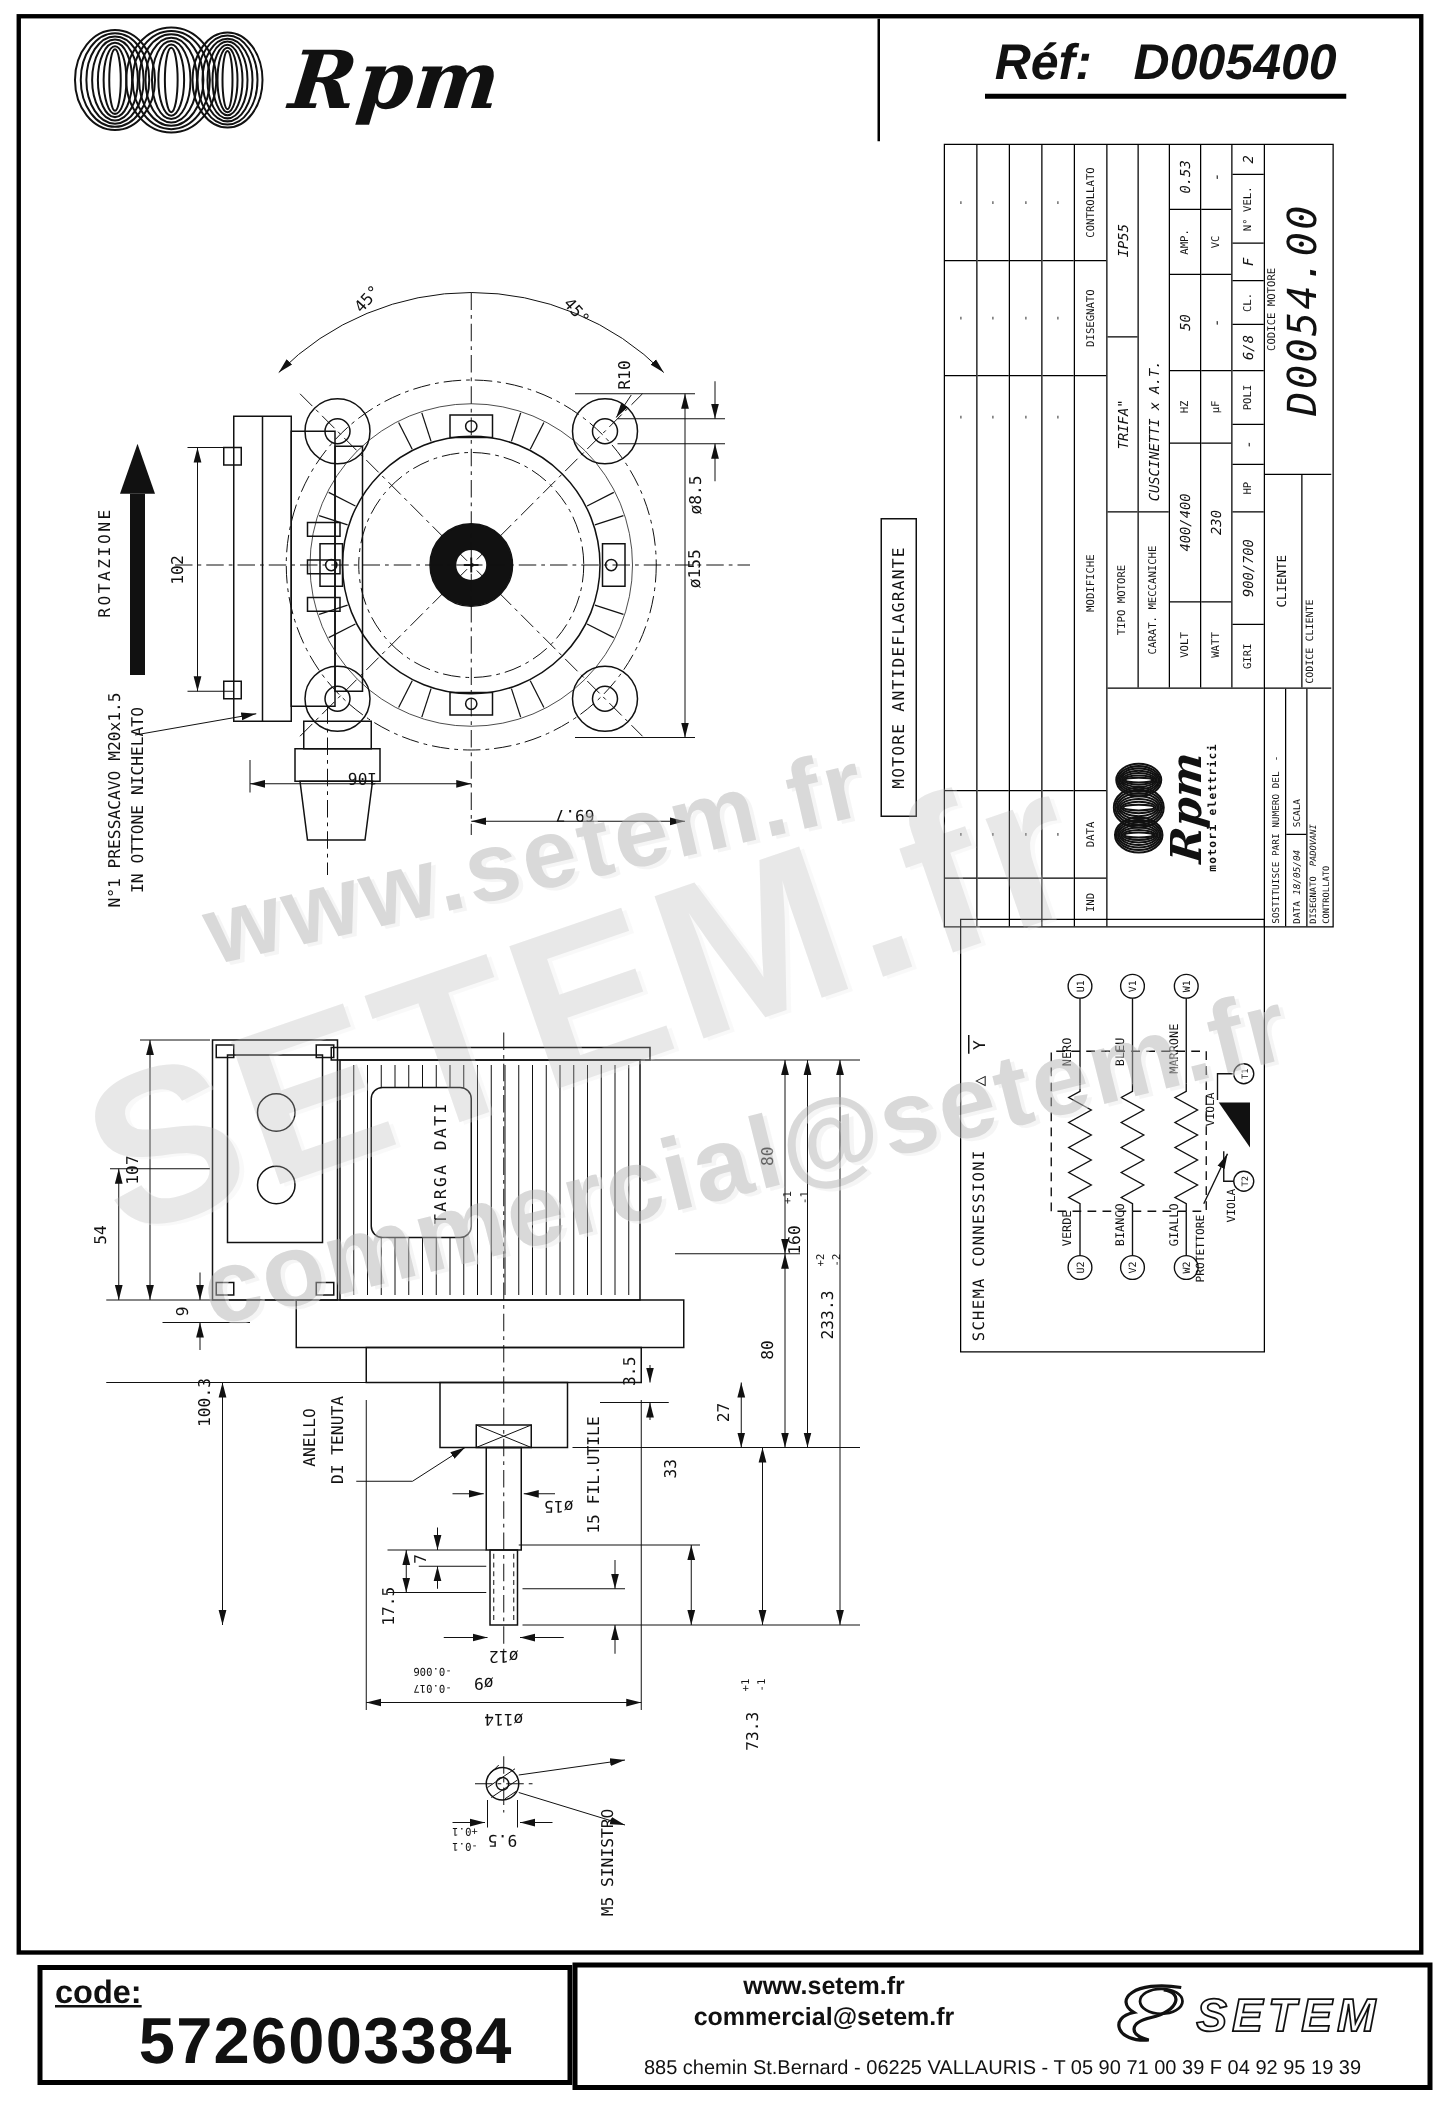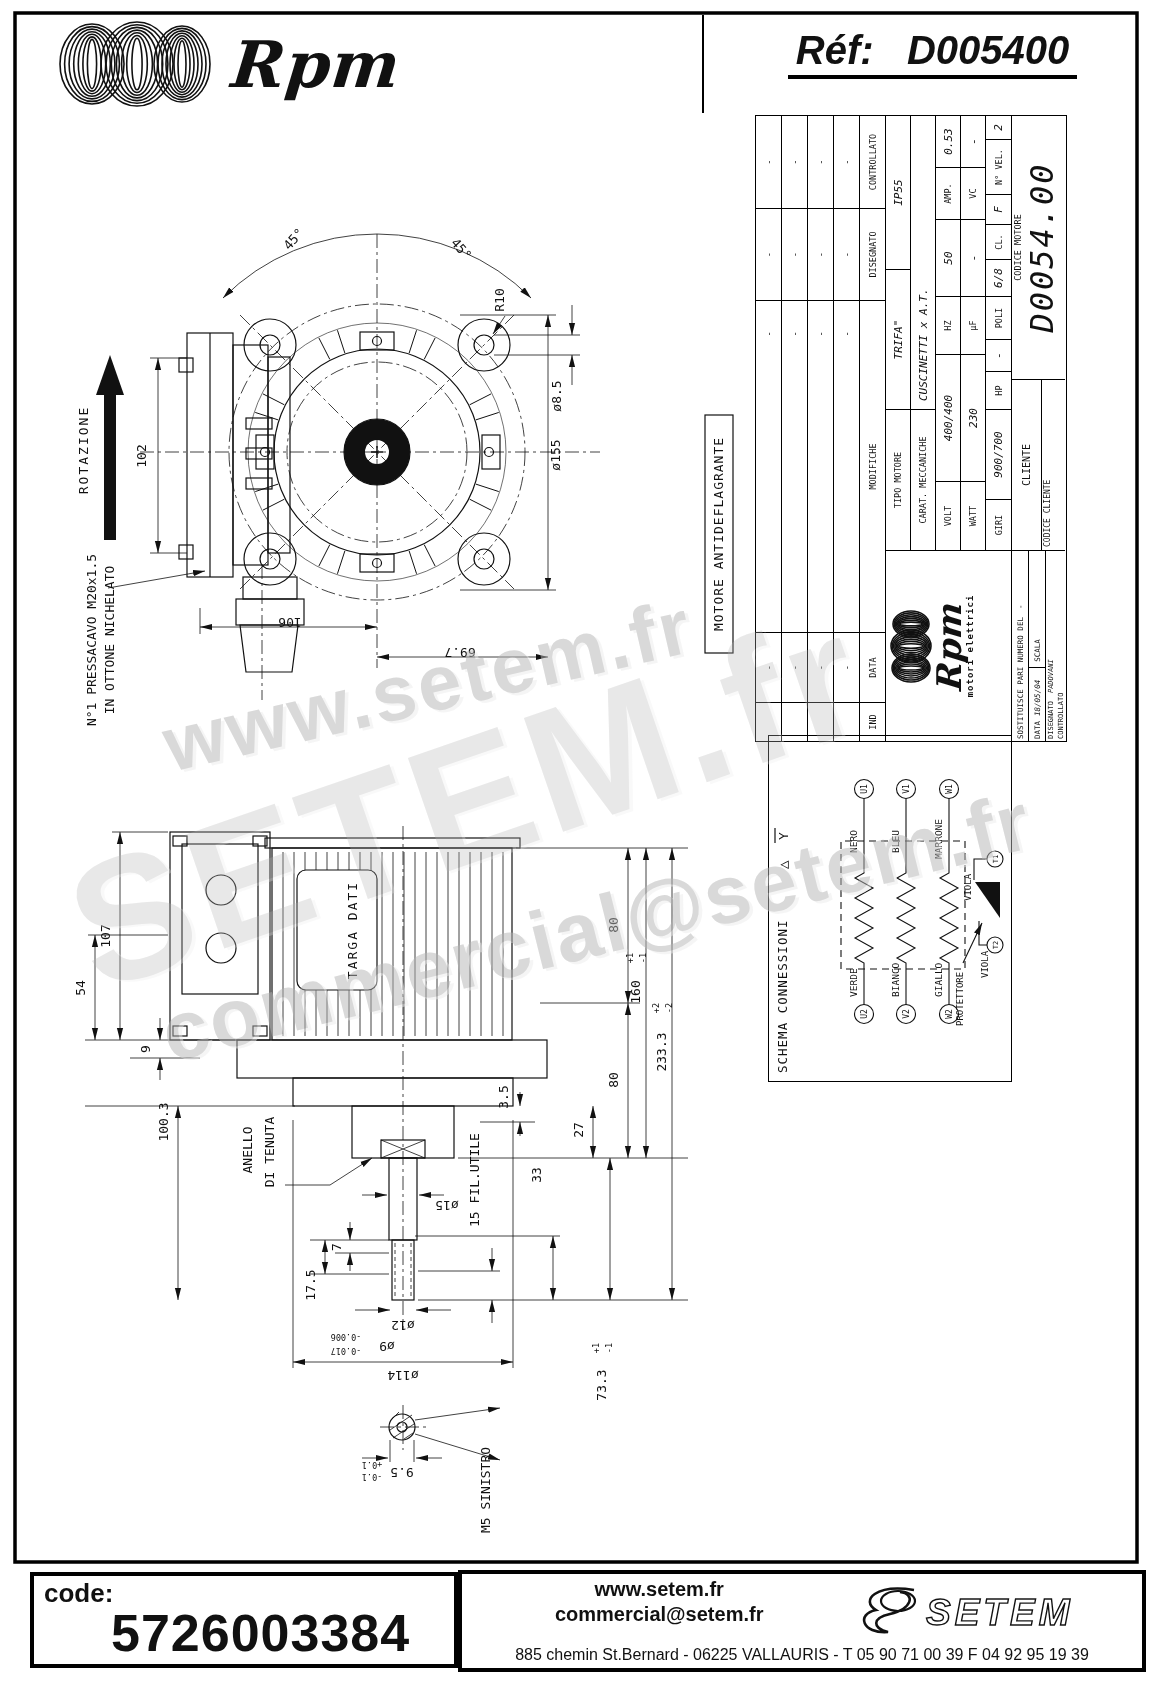--- a/index.html
+++ b/index.html
@@ -28,27 +28,27 @@
   #schema{left:768px;top:735px;width:345px;height:242px;border:1.6px solid #000;background:transparent;}
   
   .wm{position:absolute;z-index:4;color:#b4b4b4;opacity:.5;font-weight:bold;
       font-family:"Liberation Sans",sans-serif;text-shadow:3px 3px 0 #ececec;
       white-space:nowrap;pointer-events:none;}
   #wm1{left:158px;top:640px;font-size:78px;transform:rotate(-13deg);letter-spacing:3px;}
   #wm2{left:55px;top:700px;font-size:175px;transform:rotate(-19deg);opacity:.3;letter-spacing:6px;}
   #wm3{left:150px;top:880px;font-size:82px;transform:rotate(-14deg);letter-spacing:2px;}
   
   #codebox{position:absolute;left:30px;top:1572px;width:420px;height:88px;border:4px solid #000;z-index:5;background:#fff;}
-  #codebox .clab{font-weight:bold;font-size:26px;margin:2px 0 0 10px;}
+  #codebox .clab{font-weight:bold;font-size:26px;margin:2px 0 0 10px;text-decoration:underline;}
   #codebox .cval{font-weight:bold;font-size:52px;margin:-6px 0 0 77px;letter-spacing:1px;}
   #ftbox{position:absolute;left:458px;top:1570px;width:680px;height:94px;border:4px solid #000;z-index:5;
          background:#fff;display:flex;flex-direction:column;}
   #fttop{display:flex;flex:1;}
   #ftsites{width:58%;text-align:center;font-weight:bold;font-size:20px;line-height:1.25;padding-top:3px;}
-  #ftlogo{flex:1;display:flex;align-items:center;justify-content:flex-start;}
+  #ftlogo{flex:1;display:flex;align-items:center;justify-content:flex-end;}
   #ftaddr{text-align:center;font-size:16px;padding-bottom:4px;}
   .setemtxt{font-family:"Liberation Sans",sans-serif;font-style:italic;font-weight:bold;}
 </style>
 </head>
 <body>
 
 <div id="page">
 
   <svg id="cad" width="1154" height="1683" viewBox="0 0 1154 1683" style="position:absolute;left:0;top:0;z-index:1;">
     <defs>

